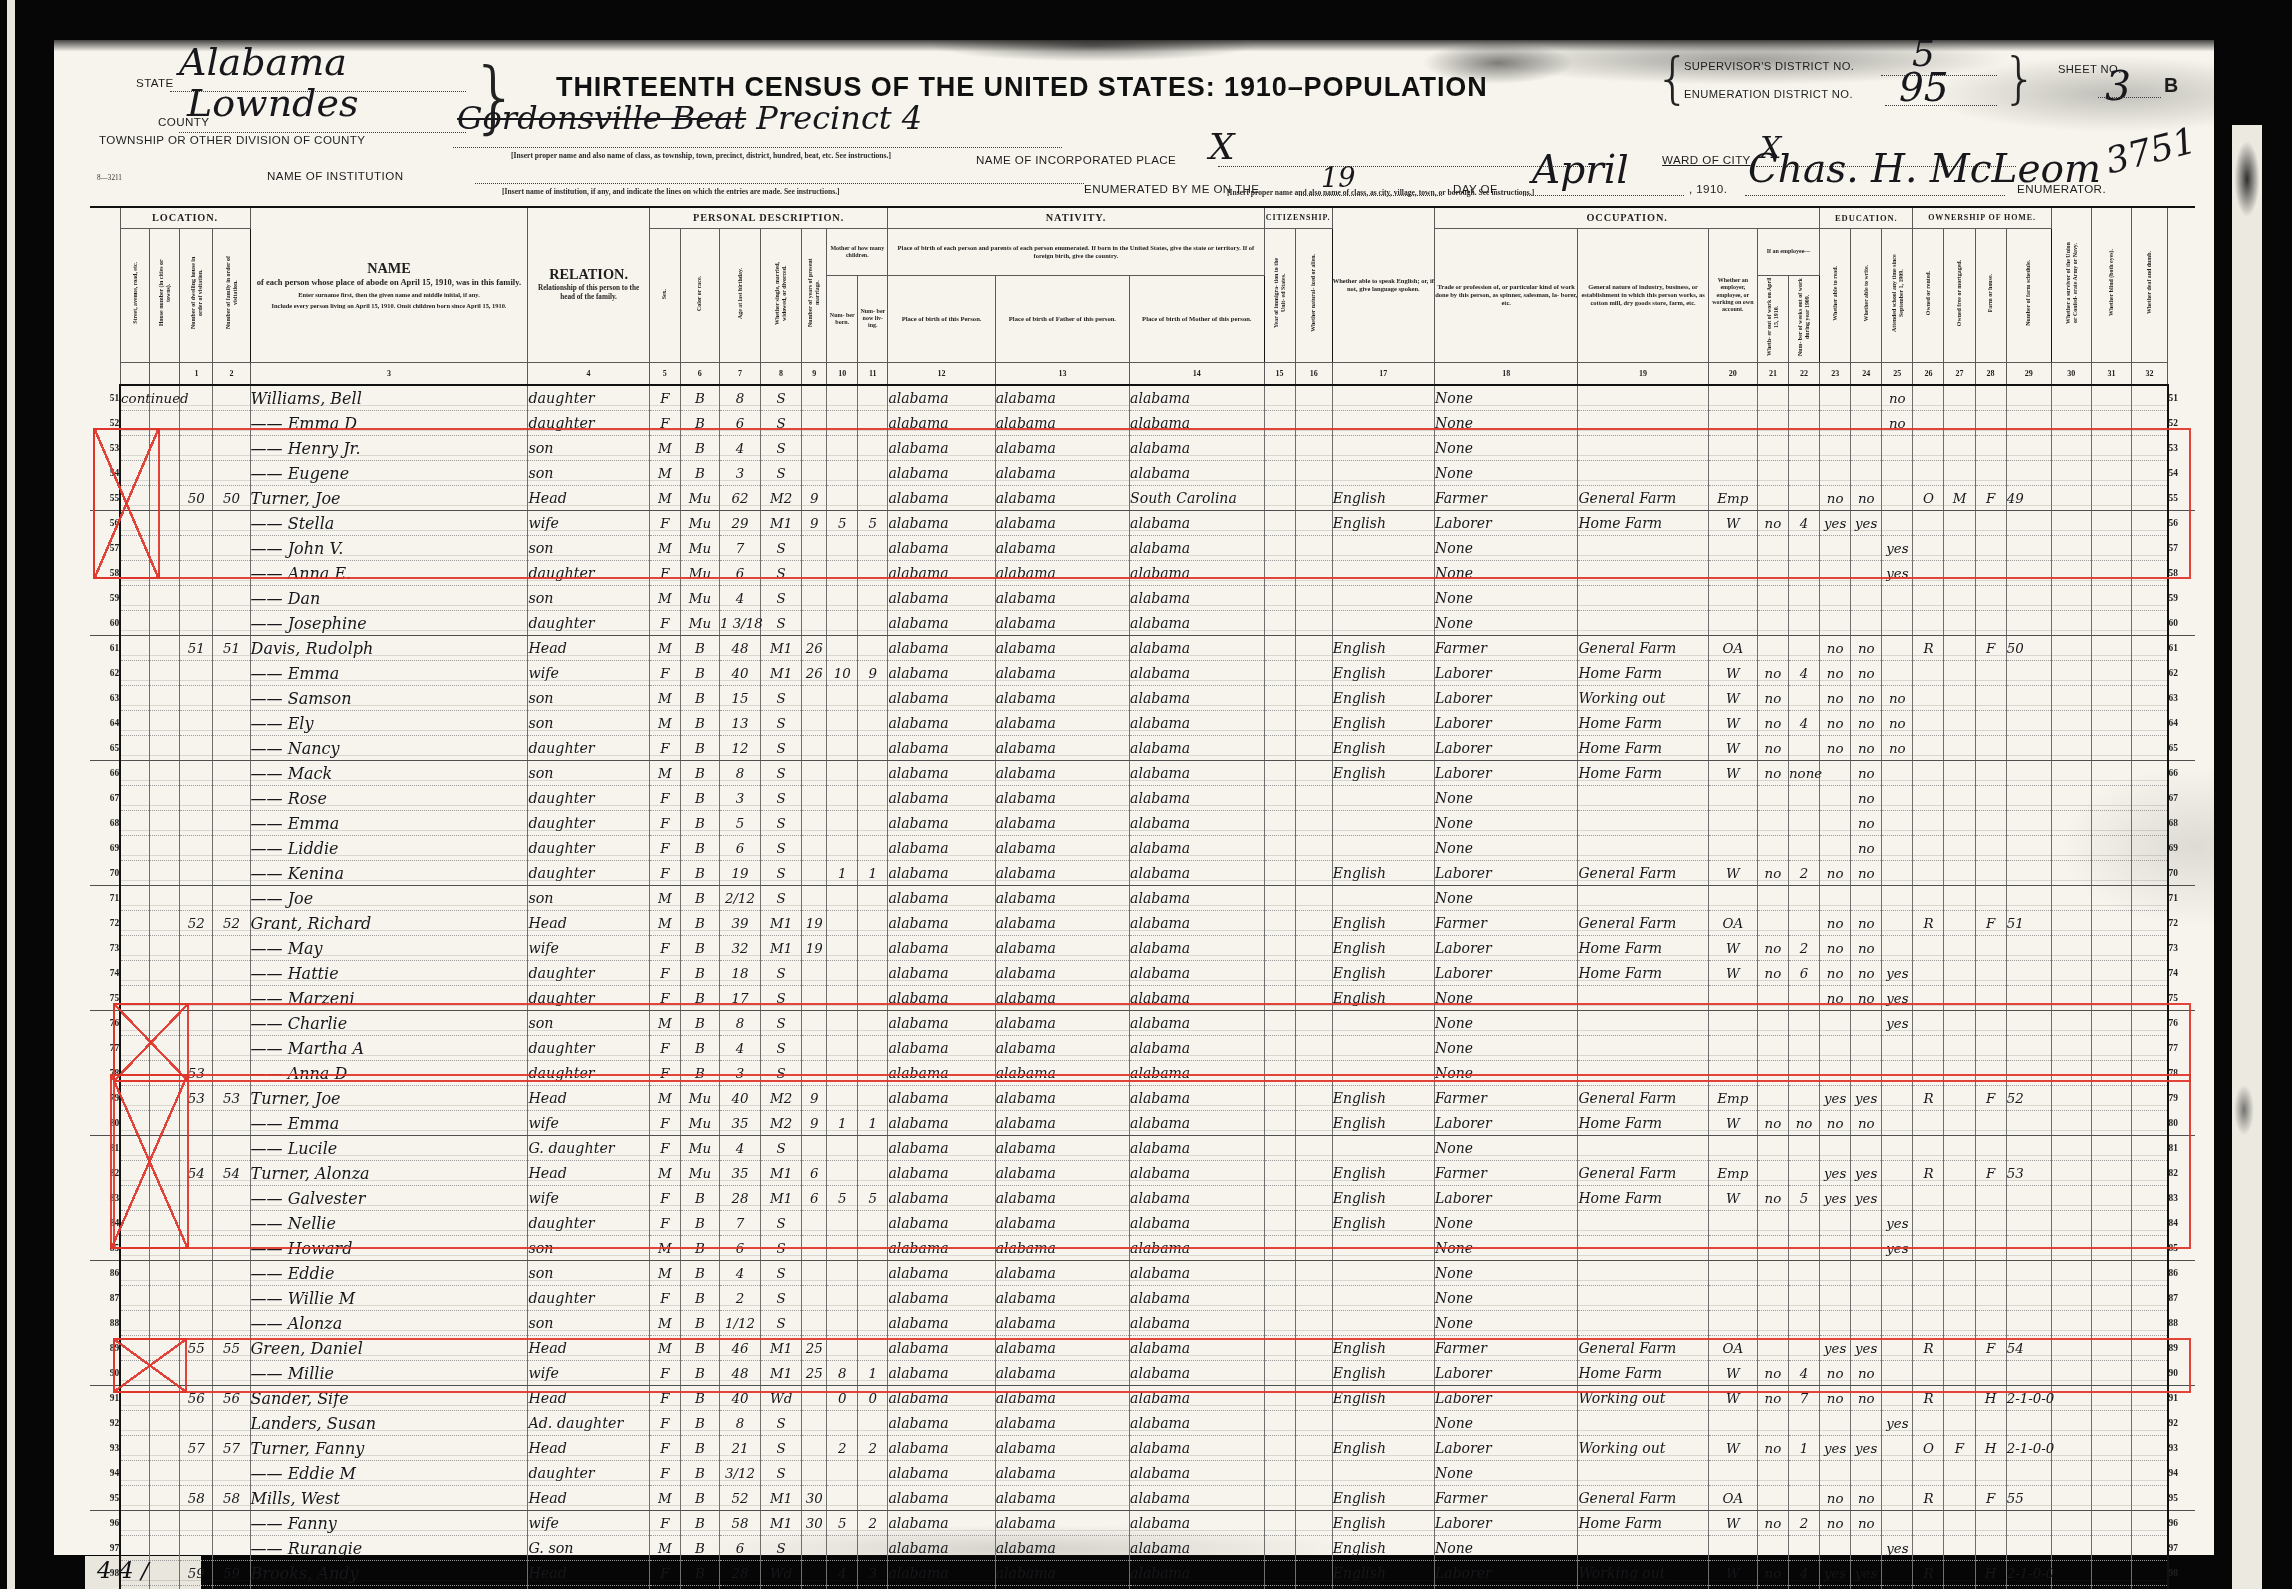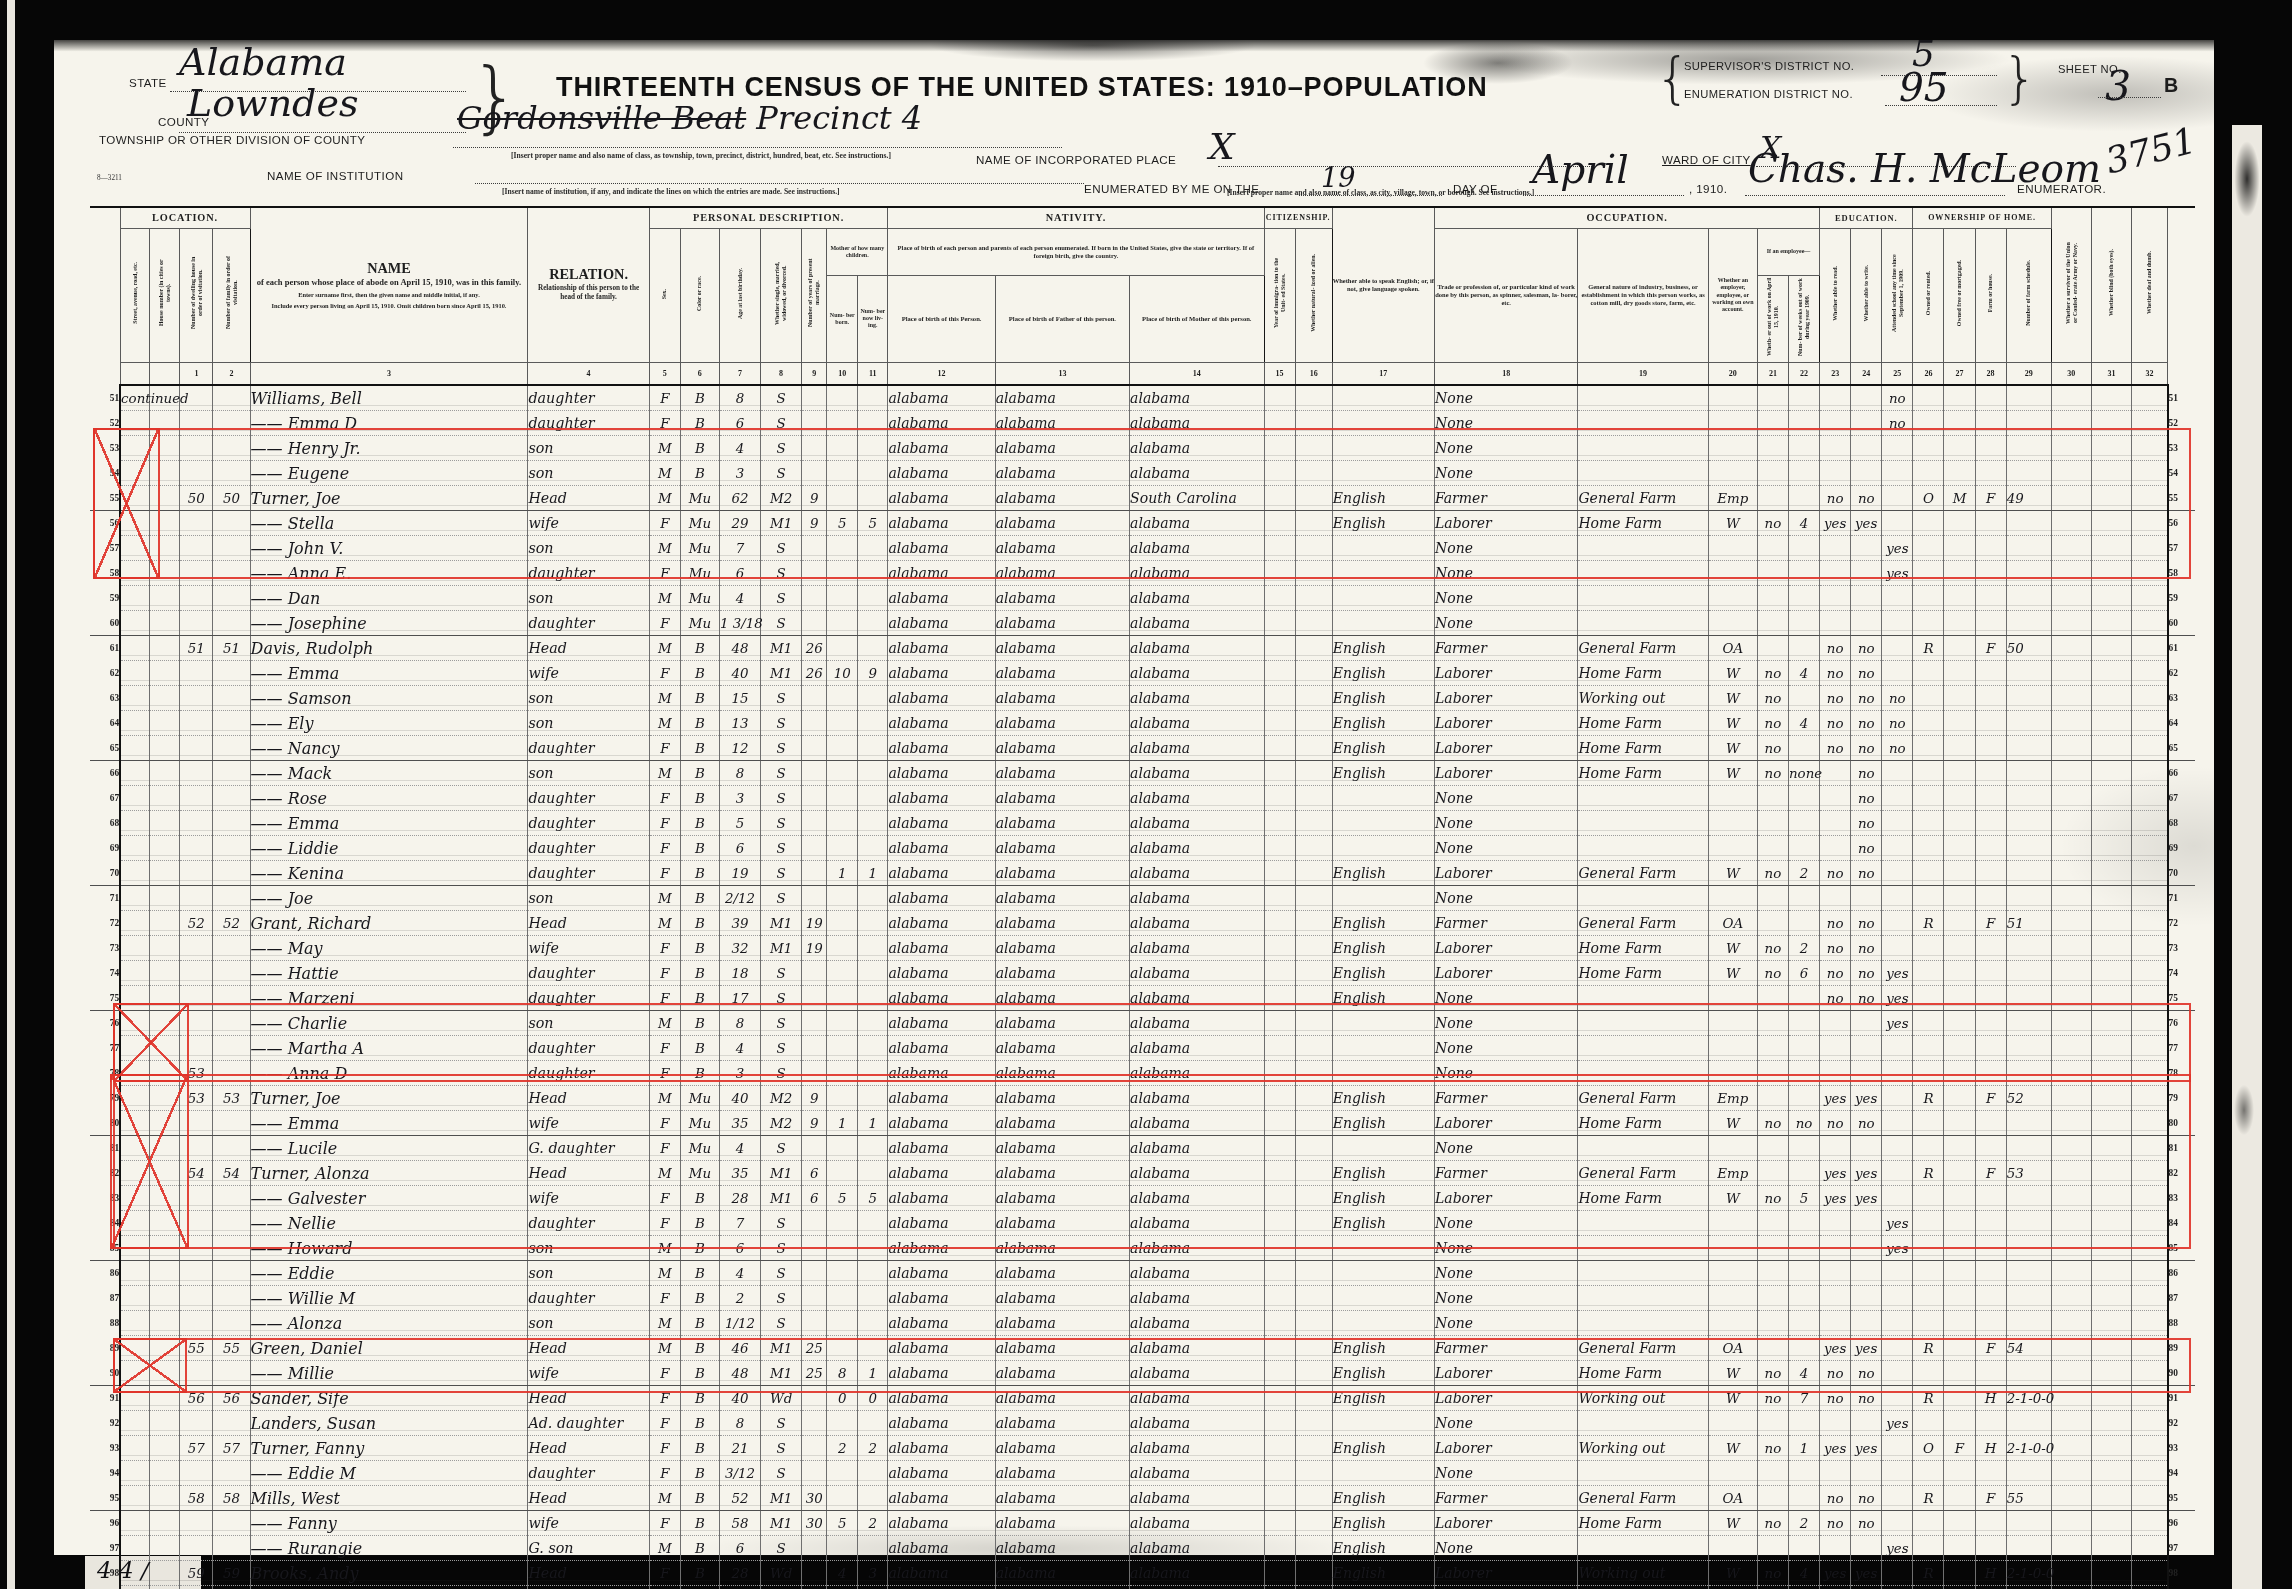--- a/index.html
+++ b/index.html
@@ -85,21 +85,21 @@
        background-image:radial-gradient(18px 54px at 50% 54px, rgba(0,0,0,.8), transparent 70%),
        radial-gradient(14.3px 36px at 40% 985px, rgba(0,0,0,.5), transparent 70%);"></div>
   <div class="hole" style="left:2148px;top:249px;width:36px;height:36px;"></div>
   <div class="hole" style="left:2185px;top:545px;width:23px;height:23px;"></div>
   <div class="hole" style="left:2185px;top:1100px;width:25px;height:25px;"></div>
   <div class="slit" style="left:85px;top:1556px;width:116px;height:34px;"></div>
   <div class="scribble" style="left:97px;top:1557px;font-size:23px;z-index:3;">4 4 /</div>
 
   <div id="paper">
 
-    <span class="lbl" style="left:75px;top:36px;">State</span>
+    <span class="lbl" style="left:82px;top:36px;">State</span>
     <span class="hw hwabs" style="left:125px;top:0px;font-size:38px;">Alabama</span>
     <span class="dot" style="left:116px;top:50px;width:296px;"></span>
 
     <span class="lbl" style="left:75px;top:75px;margin-left:29px;">County</span>
     <span class="hw hwabs" style="left:133px;top:41px;font-size:38px;">Lowndes</span>
     <span class="dot" style="left:125px;top:91px;width:287px;"></span>
     <span class="brace" style="left:416px;top:21.5px;font-size:79px;">}</span>
 
     <div class="titleline">THIRTEENTH CENSUS OF THE UNITED STATES: 1910–POPULATION</div>
 

